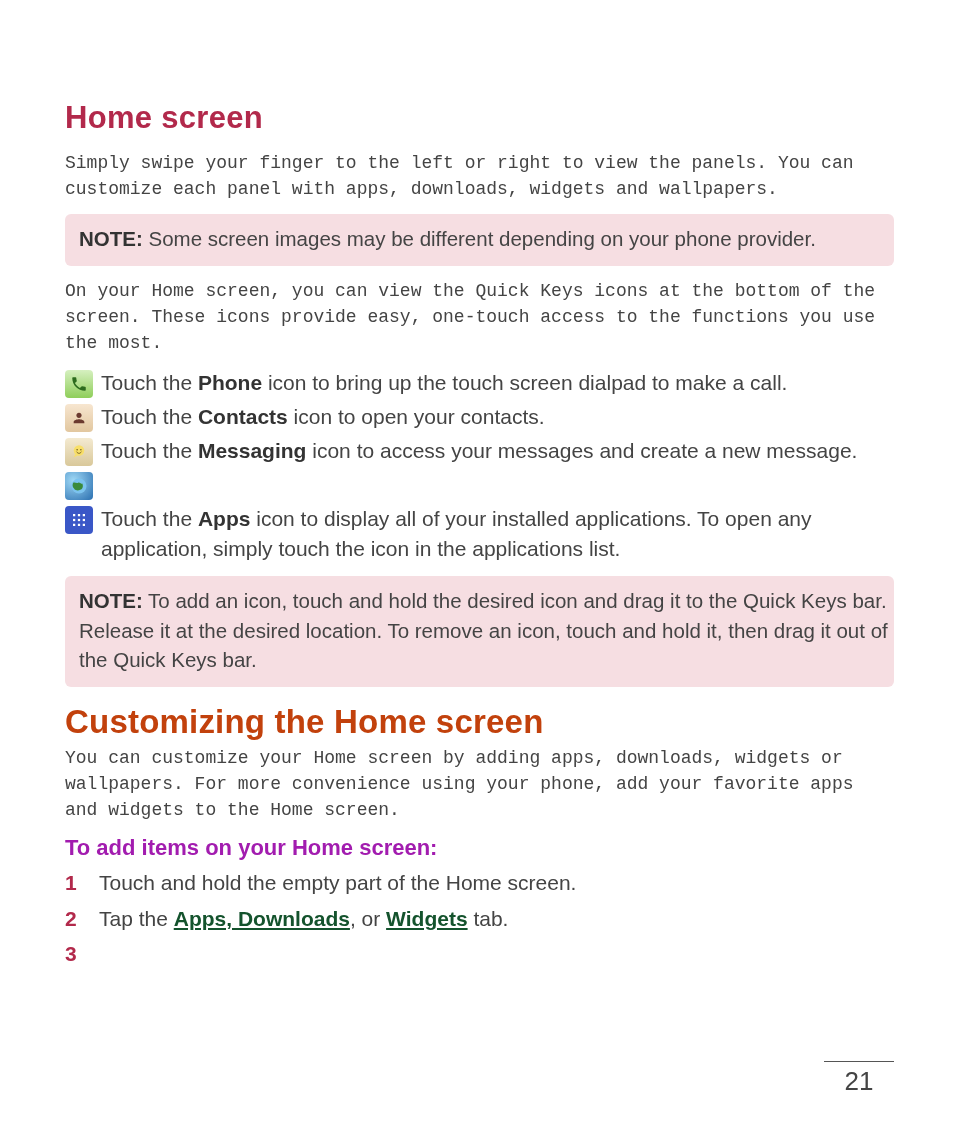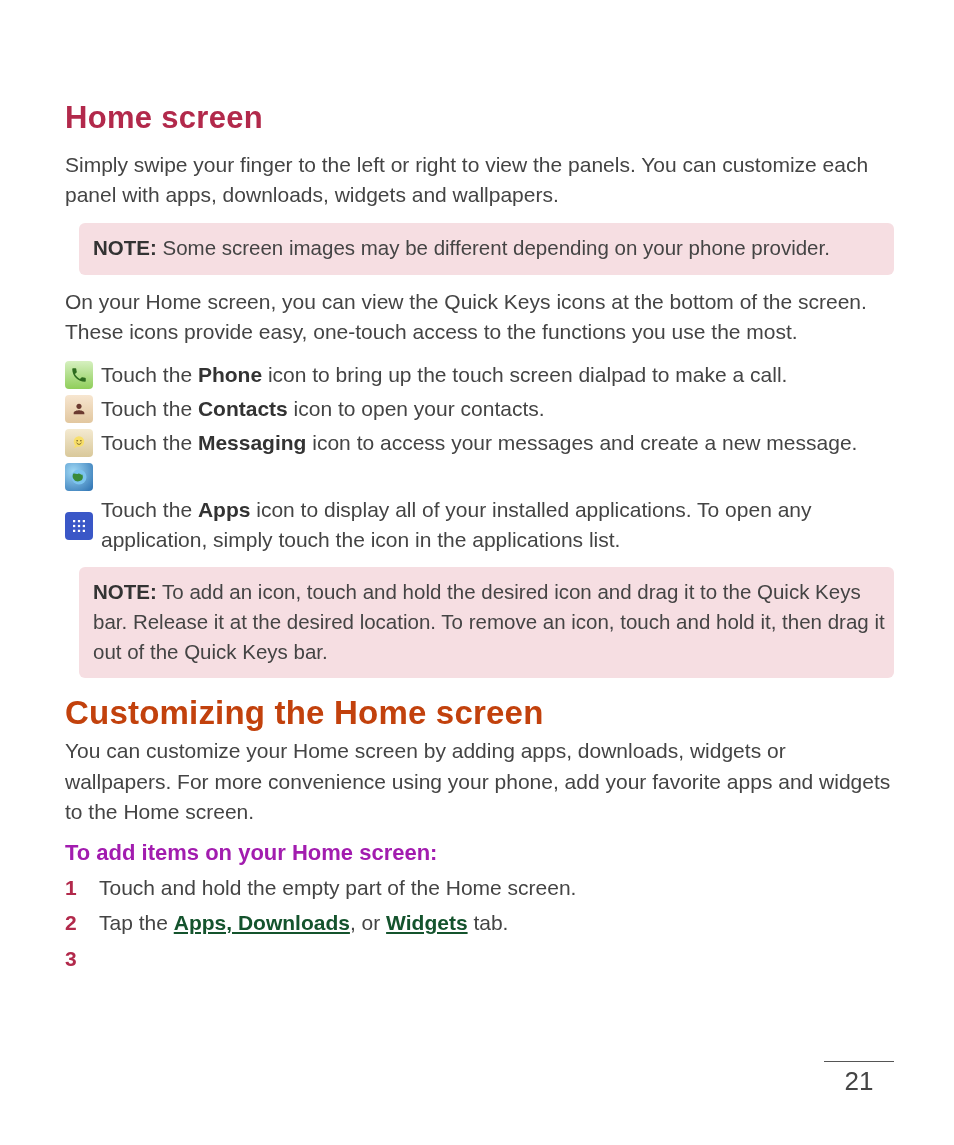--- a/index.html
+++ b/index.html
@@ -17,41 +17,42 @@
     background:#fff;
   }
   h1{
     font-size:31px;
     color:#b2294b;
     margin:0 0 14px 0;
     font-weight:600;
     letter-spacing:.3px;
   }
   p.body{
-    font-size:21px;
+    font-size:18px;
     line-height:1.45;
     margin:0 0 12px 0;
     color:#444;
     font-weight:300;
+    font-family:Liberation Mono, monospace;
   }
   .note-box{
     background:#f6dee2;
     border-radius:6px;
     padding:10px 2px 12px 14px;
     font-size:20.5px;
     line-height:1.45;
     color:#444;
-    margin:8px 0 12px 14px;
+    margin:8px 0 12px 0;
     font-weight:300;
   }
   .note-box b{font-weight:700;color:#333;}
   .icon-list{margin:6px 0 12px 0;}
   .icon-row{
     display:flex;
-    align-items:center;
+    align-items:flex-start;
     margin:4px 0;
     font-size:21px;
     line-height:1.42;
     color:#444;
     font-weight:300;
   }
   .icon-row b{font-weight:700;color:#333;}
   .ic{
     flex:0 0 28px;
     width:28px;height:28px;

